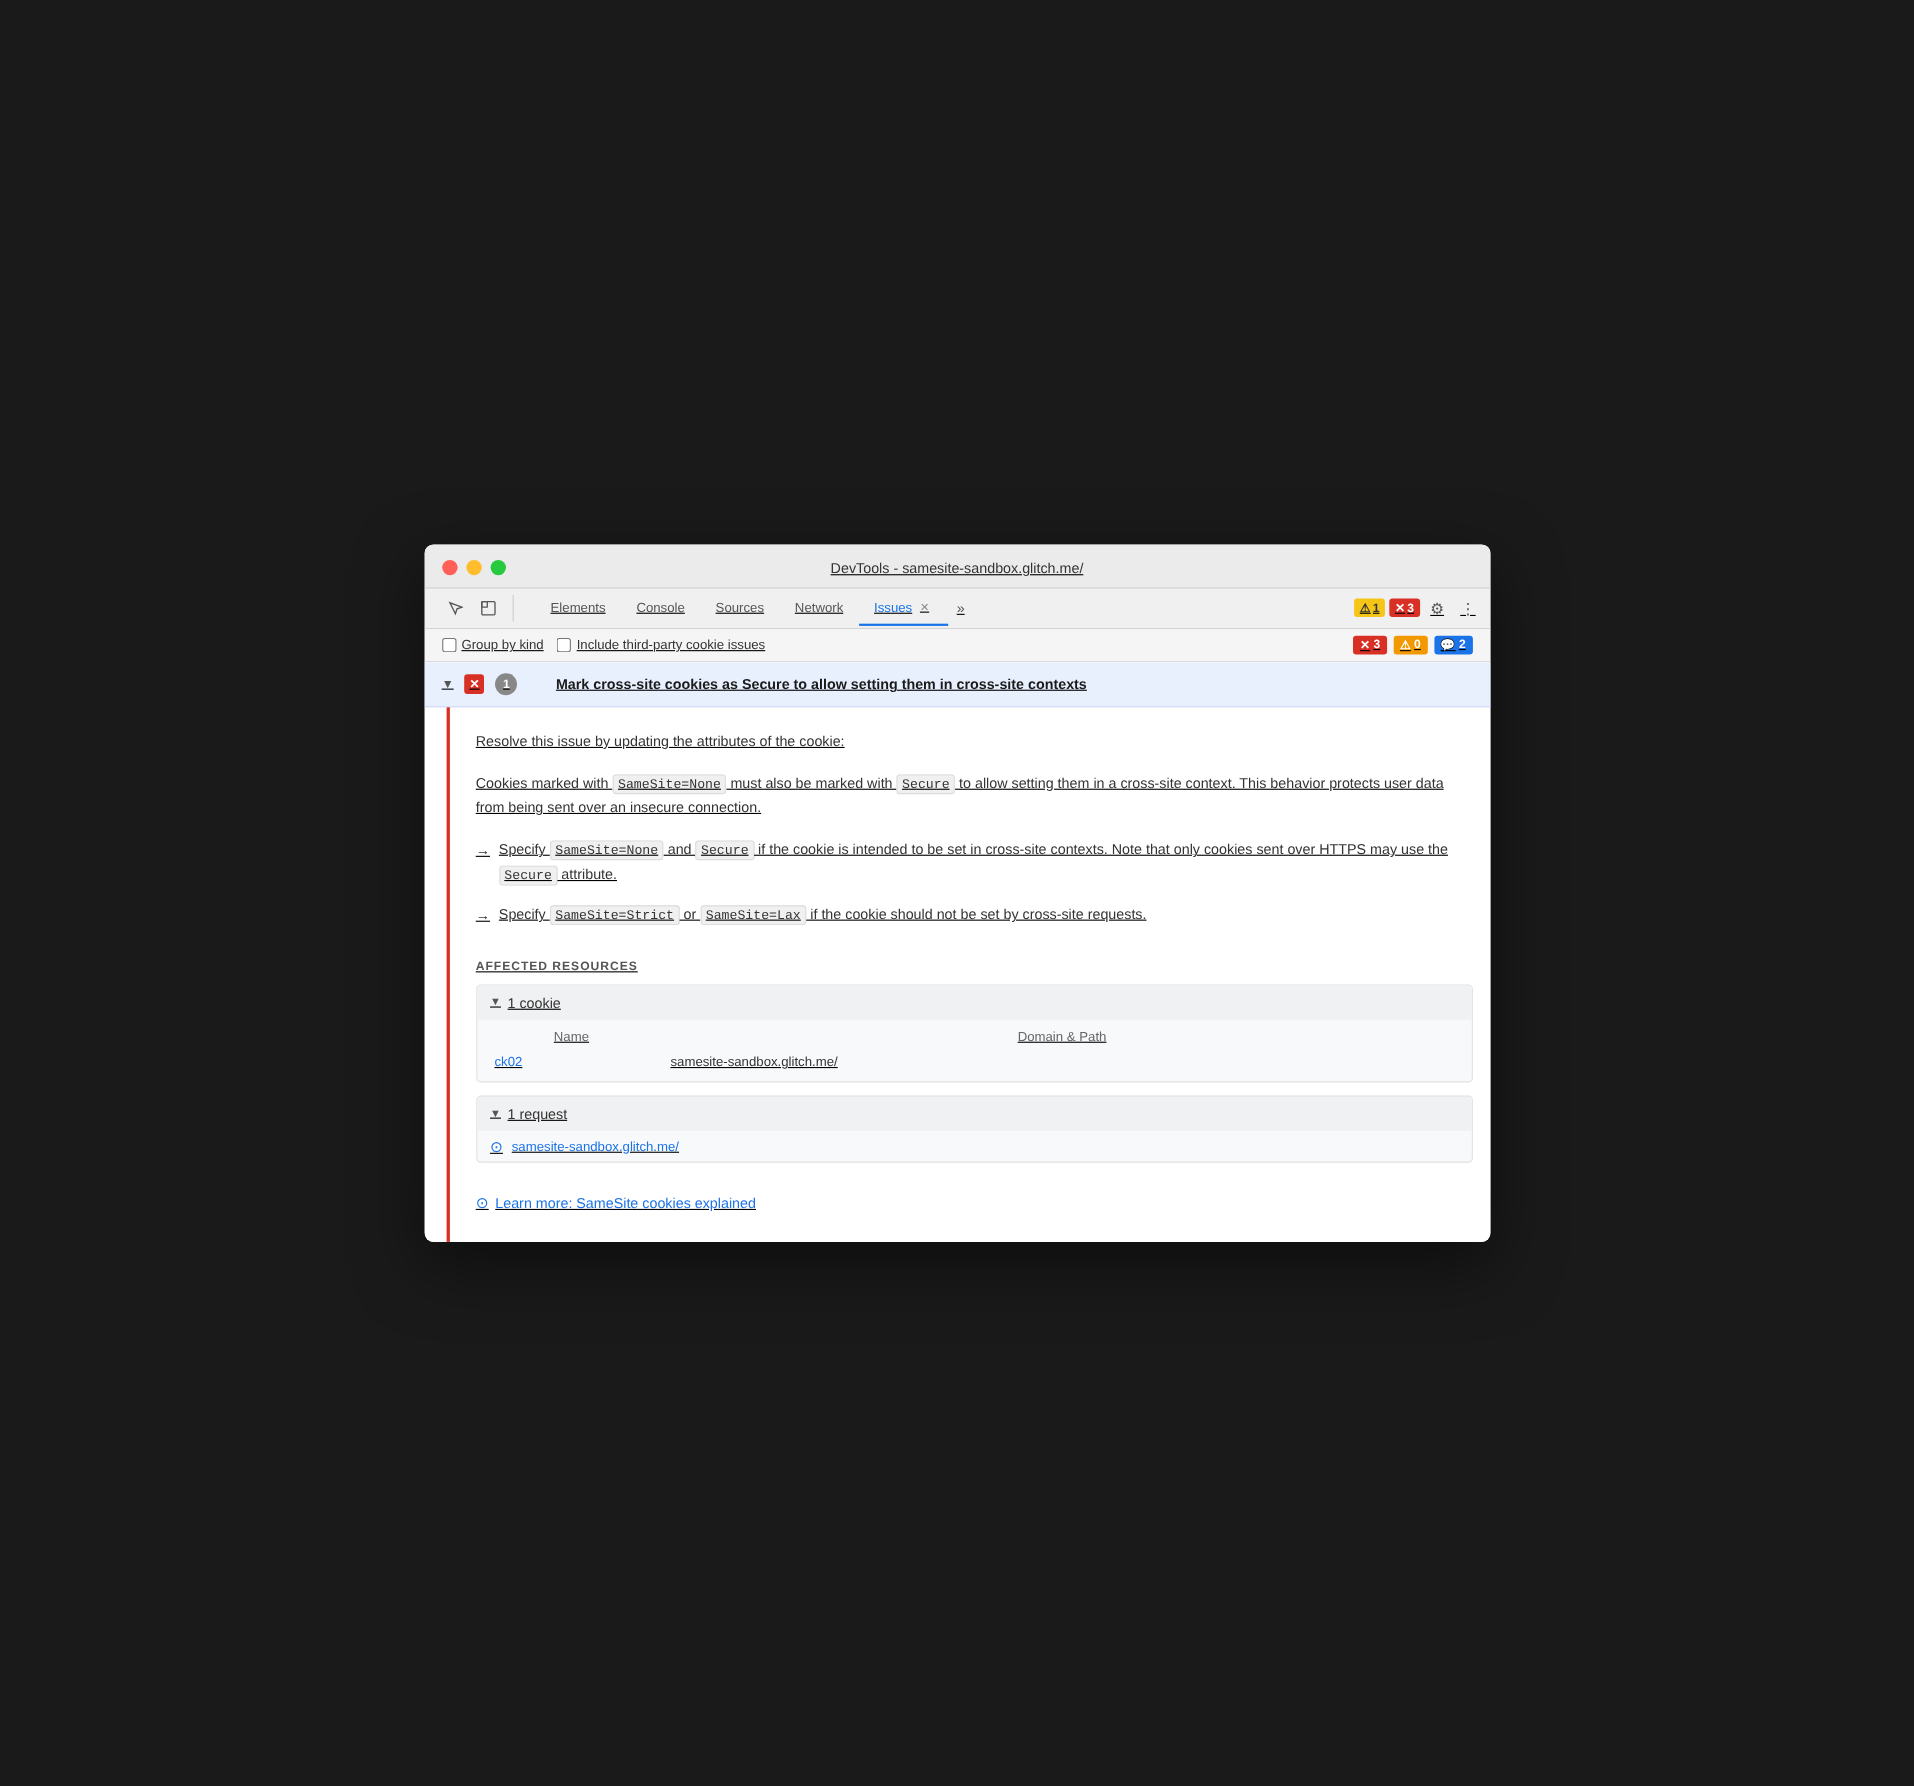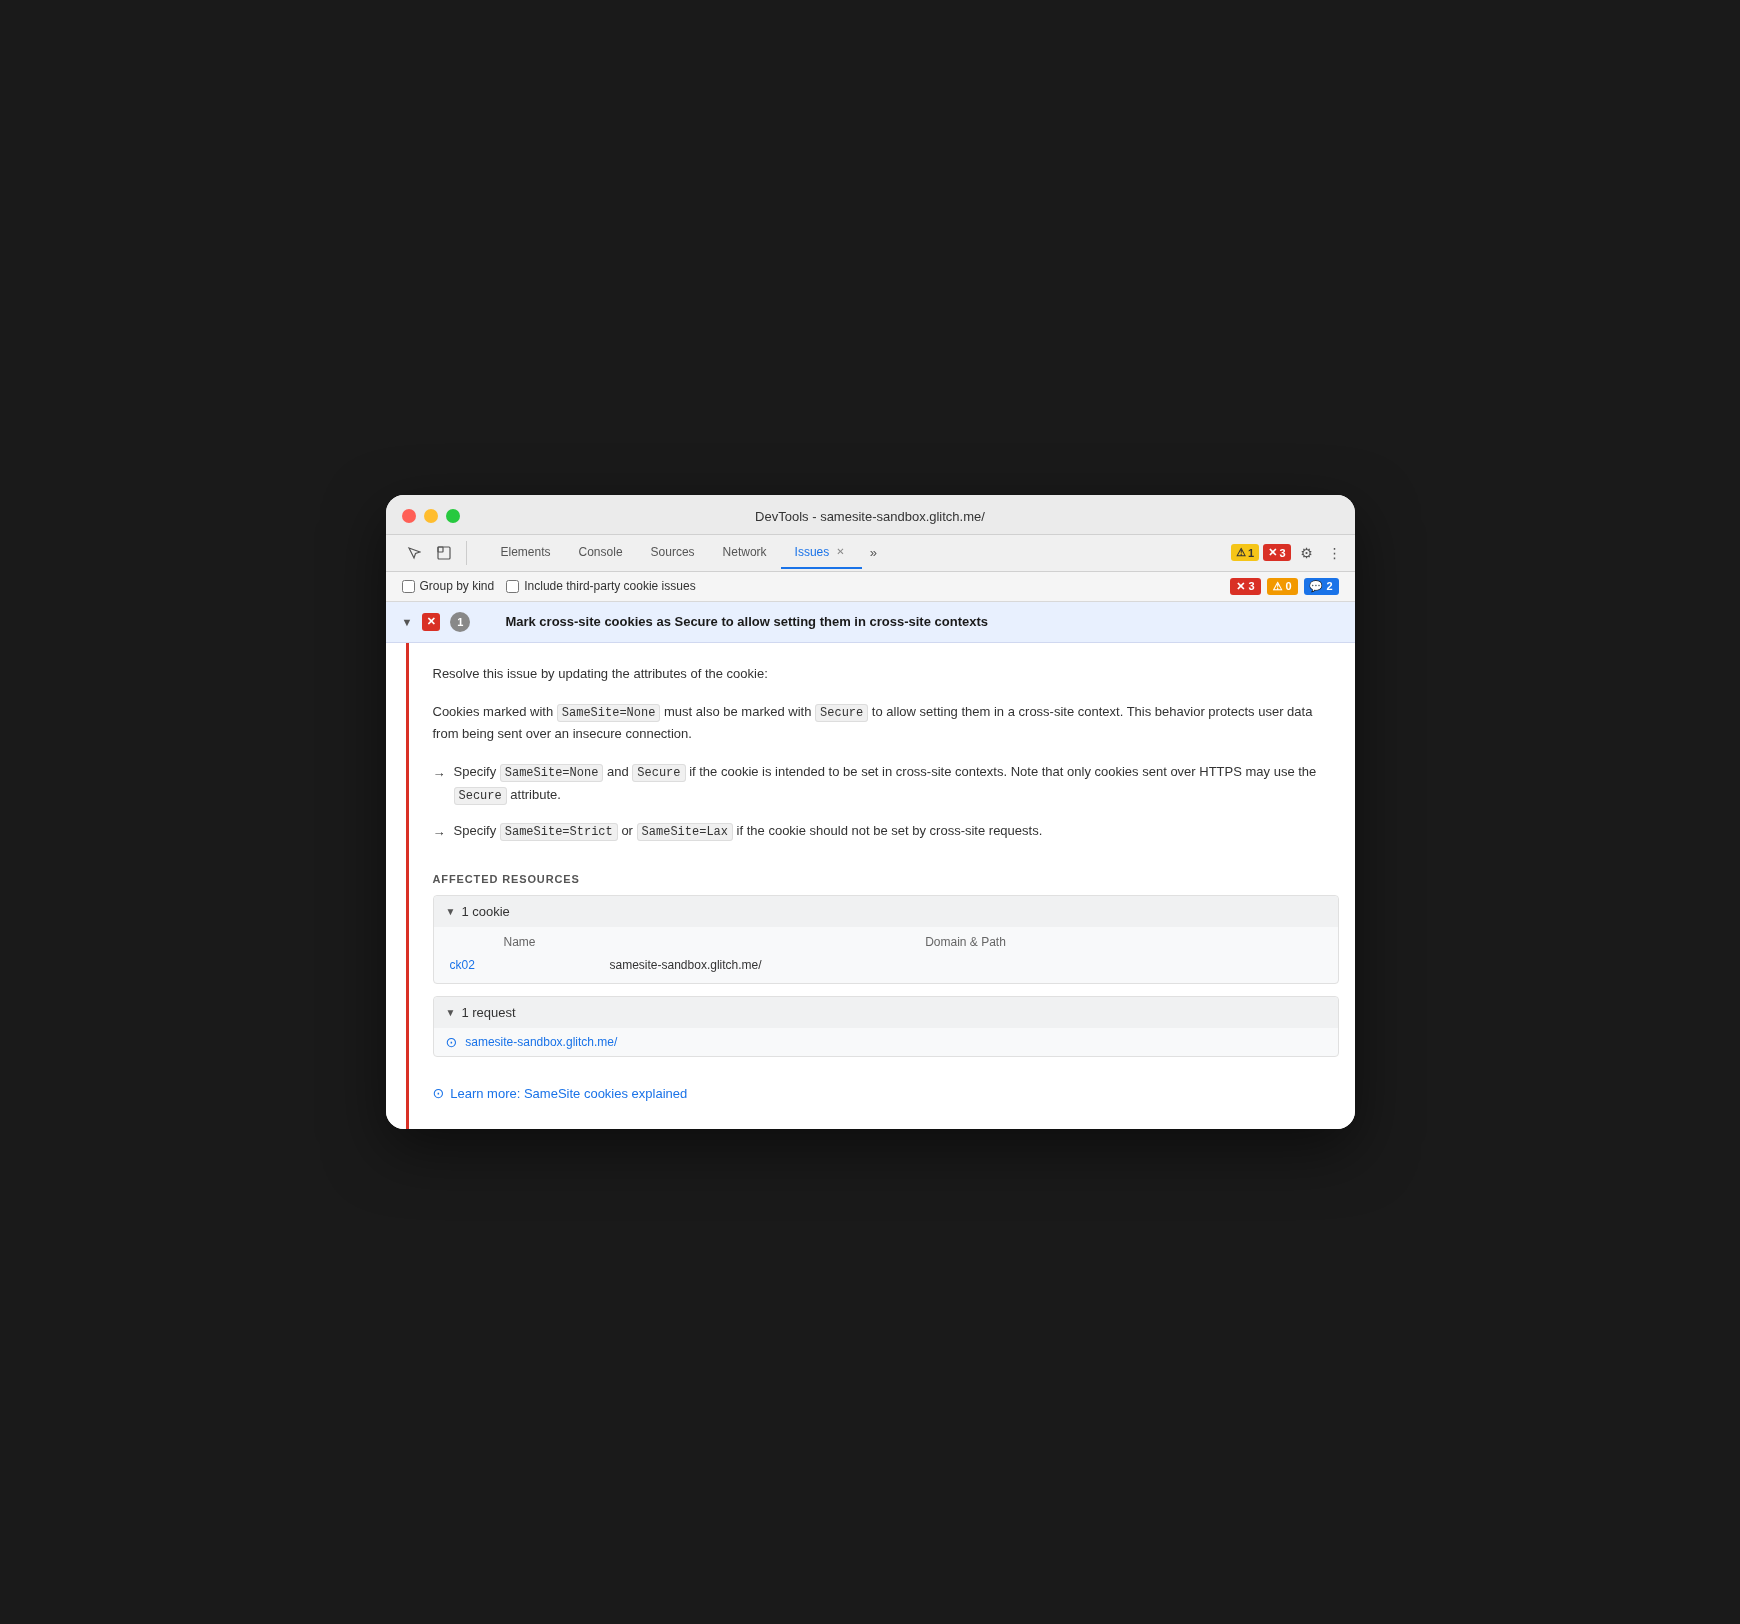--- a/index.html
+++ b/index.html
@@ -7,23 +7,24 @@
       background: #1a1a1a;
       display: flex;
       justify-content: center;
       align-items: center;
       min-height: 100vh;
       font-family: -apple-system, BlinkMacSystemFont, 'Segoe UI', sans-serif;
     }
     .window {
       width: 969px;
       background: #f5f5f5;
-      border-radius: 18px;
+      border-radius: 8px;
       overflow: hidden;
       box-shadow: 0 20px 60px rgba(0,0,0,0.5);
+      text-decoration: underline;
     }
     .title-bar {
       background: #ebebeb;
       padding: 14px 16px 10px;
       display: flex;
       align-items: center;
       justify-content: center;
       position: relative;
       border-bottom: 1px solid #d0d0d0;
     }

